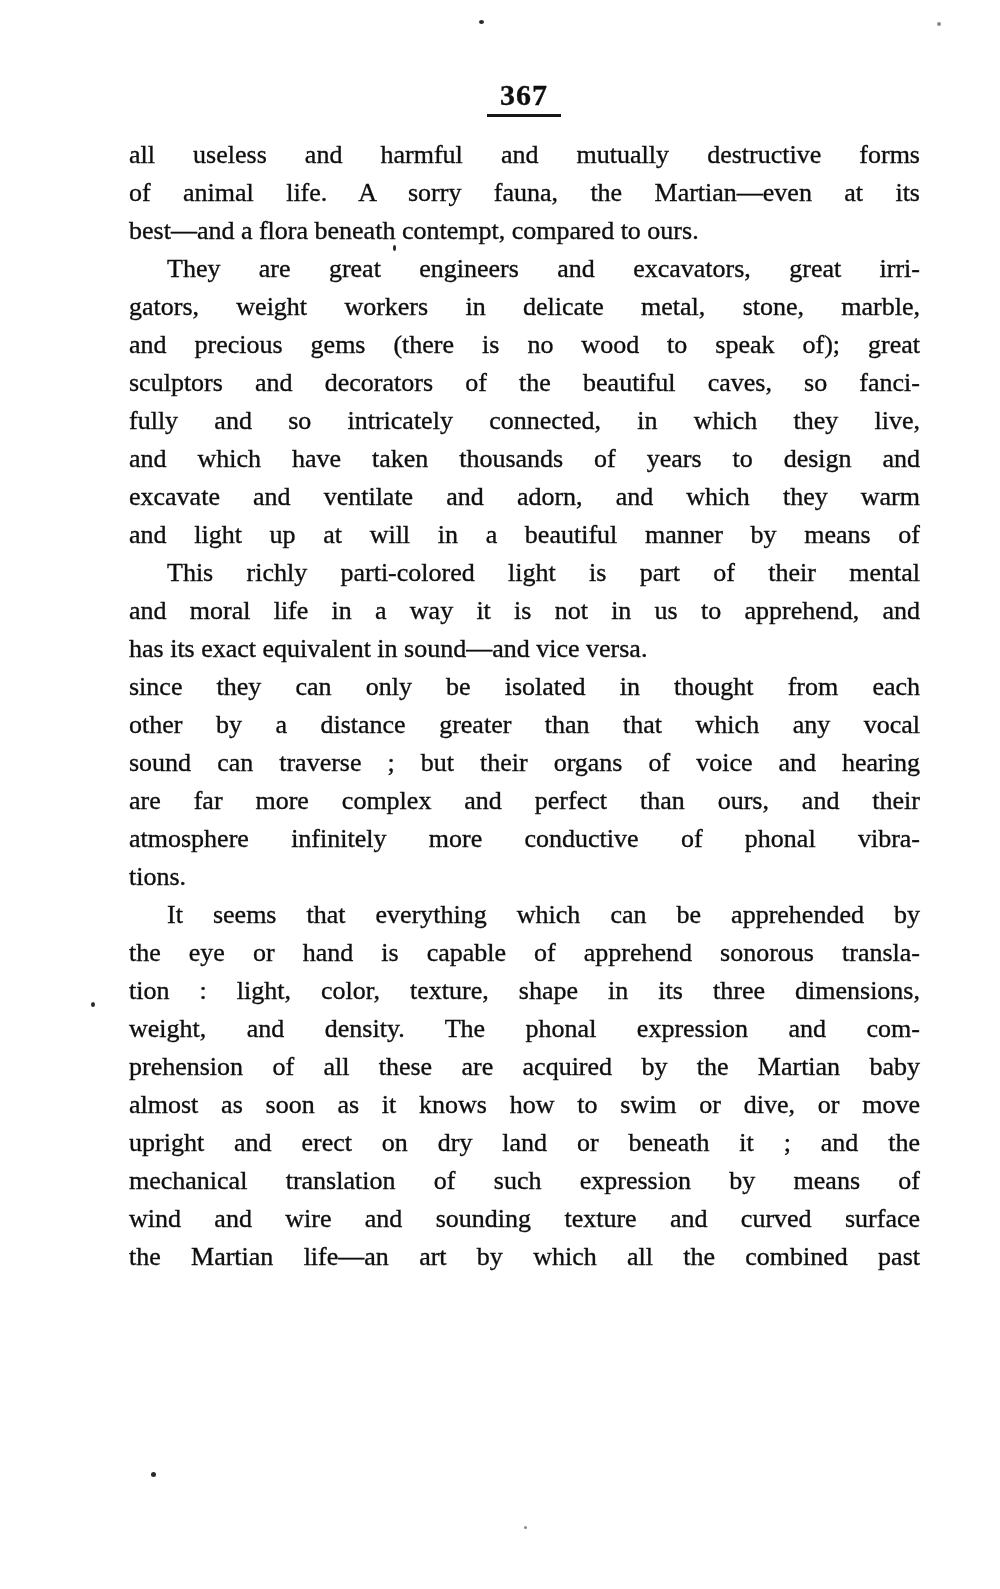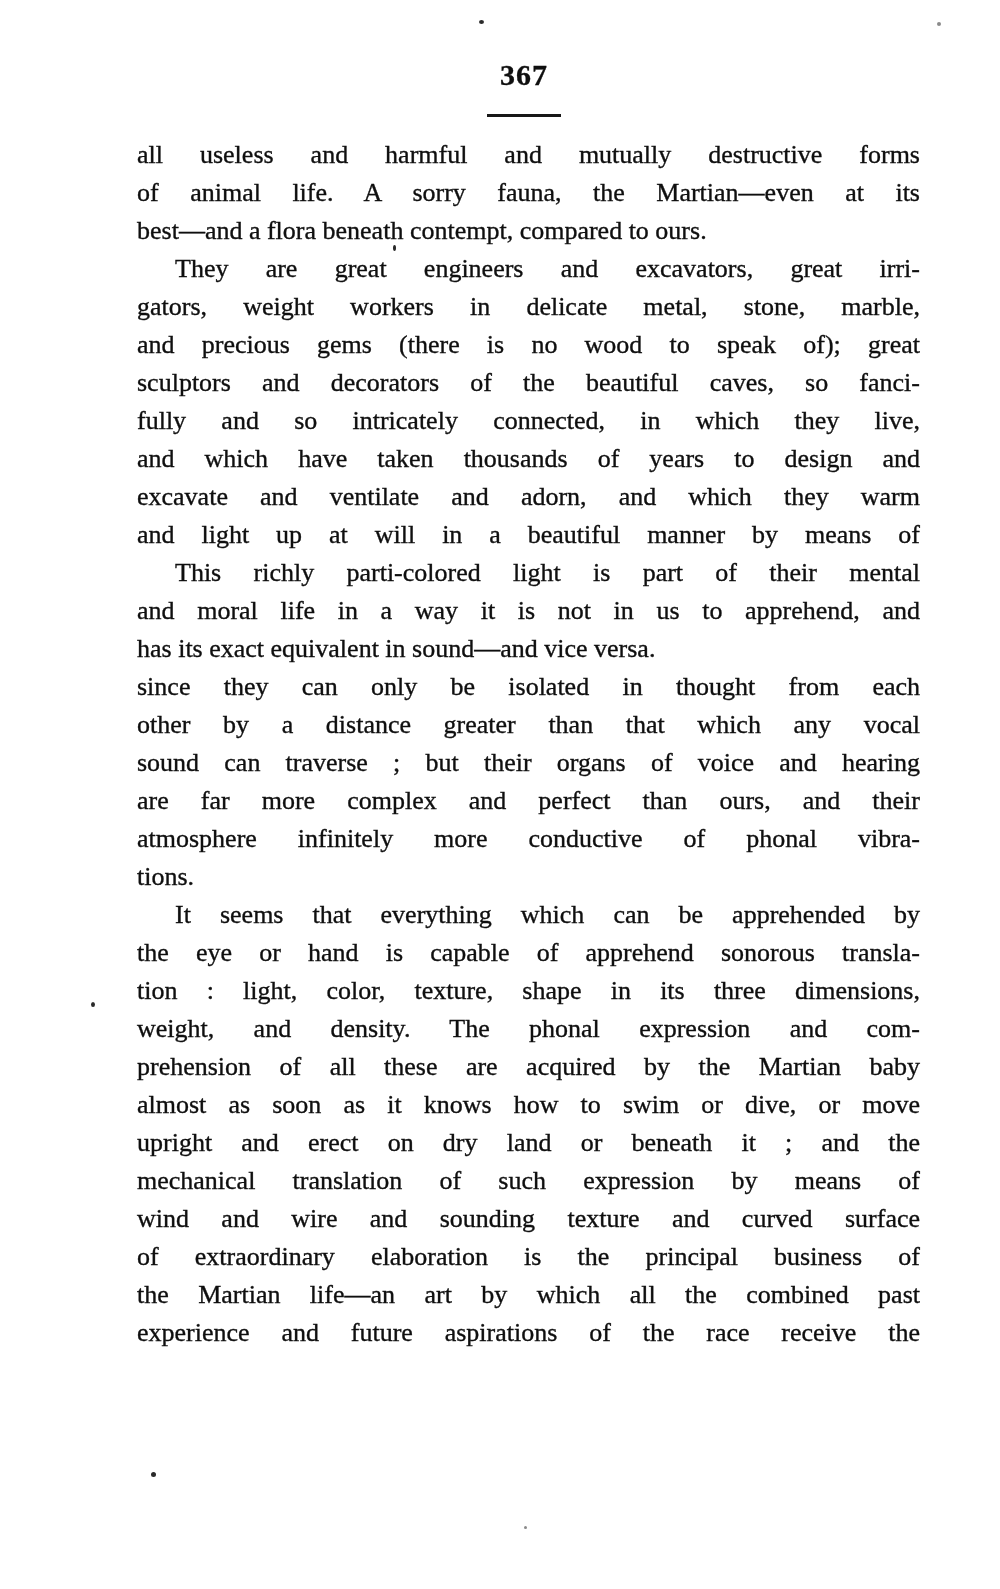--- a/index.html
+++ b/index.html
@@ -15,21 +15,21 @@
   }
   .page {
     position: relative;
     width: 1000px;
     height: 1589px;
     background: #ffffff;
     overflow: hidden;
   }
   .page-number {
     position: absolute;
-    top: 58px;
+    top: 78px;
     left: 128px;
     width: 792px;
     text-align: center;
     font-size: 30px;
     font-weight: bold;
     letter-spacing: 1px;
     -webkit-text-stroke: 0.3px #0f0f0f;
   }
   .page-number-rule {
     position: absolute;
@@ -44,21 +44,20 @@
     top: 136px;
     left: 129px;
     width: 791px;
     font-size: 26px;
     line-height: 38px;
     -webkit-text-stroke: 0.35px #0f0f0f;
   }
   .line {
     text-align: justify;
     text-align-last: justify;
-    margin-left: 8px;
   }
   .line.para-end {
     text-align-last: left;
   }
   .line.indent {
     text-indent: 38px;
   }
   .speck {
     position: absolute;
     background: #2a2a2a;
@@ -97,23 +96,21 @@
       <div class="line para-end">tions.</div>
       <div class="line indent">It seems that everything which can be apprehended by</div>
       <div class="line">the eye or hand is capable of apprehend sonorous transla-</div>
       <div class="line">tion : light, color, texture, shape in its three dimensions,</div>
       <div class="line">weight, and density.  The phonal expression and com-</div>
       <div class="line">prehension of all these are acquired by the Martian baby</div>
       <div class="line">almost as soon as it knows how to swim or dive, or move</div>
       <div class="line">upright and erect on dry land or beneath it ; and the</div>
       <div class="line">mechanical translation of such expression by means of</div>
       <div class="line">wind and wire and sounding texture and curved surface</div>
-      <div class="line">of extraordinary elaboration is the principal business of</div>
       <div class="line">the Martian life—an art by which all the combined past</div>
-      <div class="line">experience and future aspirations of the race receive the</div>
     </div>
 
   <div class="speck" style="left:479px; top:20px; width:5px; height:4px;"></div>
   <div class="speck" style="left:937px; top:22px; width:4px; height:4px; opacity:.55;"></div>
   <div class="speck" style="left:393px; top:245px; width:3px; height:6px;"></div>
   <div class="speck" style="left:91px; top:1002px; width:4px; height:5px;"></div>
   <div class="speck" style="left:151px; top:1472px; width:5px; height:5px;"></div>
   <div class="speck" style="left:524px; top:1526px; width:3px; height:3px; opacity:.55;"></div>
 </div>
 

